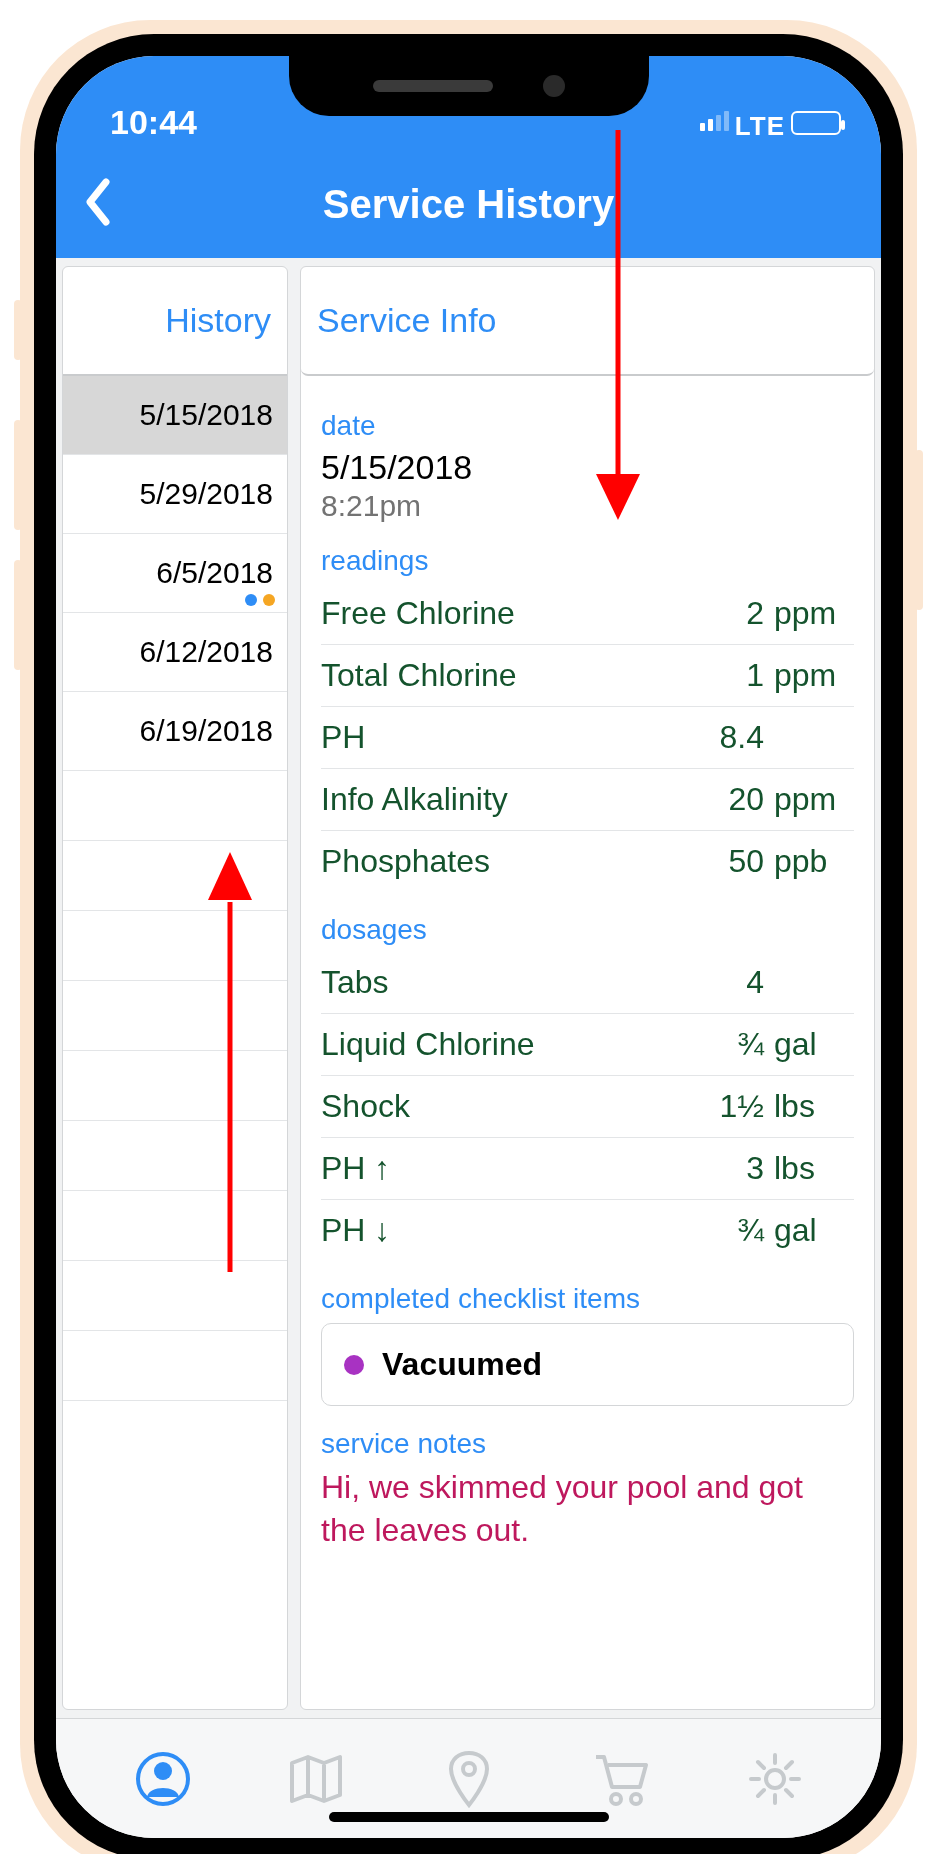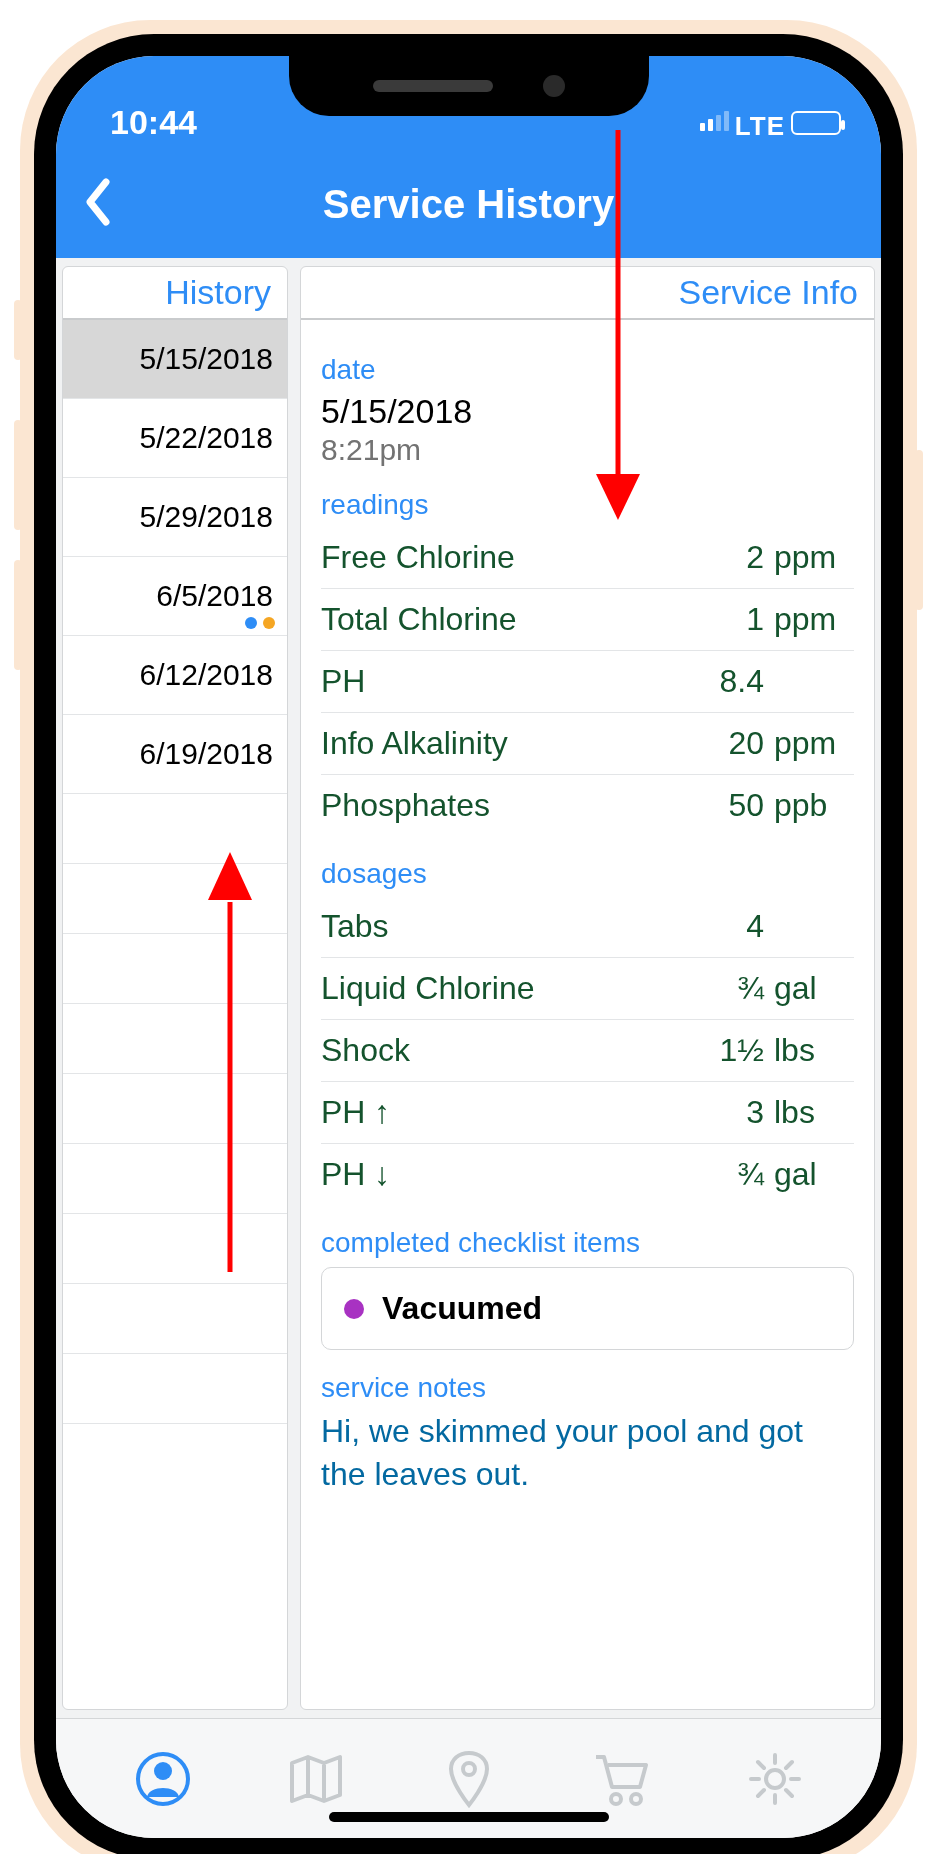--- a/index.html
+++ b/index.html
@@ -136,25 +136,25 @@
     display: flex;
     flex-direction: column;
     overflow: hidden;
   }
   .history-panel { width: 226px; }
   .info-panel { flex: 1; overflow-y: auto; }
 
   .panel-header {
     color: #2e8df6;
     font-size: 34px;
-    padding: 6px 16px;
+    padding: 34px 16px;
     border-bottom: 2px solid #c9cbcd;
     text-align: right;
   }
-  .info-panel .panel-header { text-align: right; }
+  .info-panel .panel-header { text-align: left; border-radius: 7px; }
 
   .history-list { flex: 1; overflow-y: auto; }
   .history-item {
     padding: 22px 14px 22px 14px;
     border-bottom: 1px solid #e3e5e7;
     font-size: 30px;
     color: #000;
     text-align: right;
     position: relative;
   }
@@ -187,21 +187,21 @@
     border-radius: 10px;
     padding: 22px 22px;
     display: flex;
     align-items: center;
     gap: 18px;
     margin-top: 8px;
   }
   .check-dot { width: 20px; height: 20px; border-radius: 50%; }
   .check-label { font-size: 32px; font-weight: 700; }
 
-  .notes-text { font-size: 32px; color: #0369a1; line-height: 1.35; margin-top: 4px; }
+  .notes-text { font-size: 32px; color: #be185d; line-height: 1.35; margin-top: 4px; }
 
   
   .tab-bar {
     height: 120px;
     background: #f6f7f8;
     border-top: 1px solid #d4d6d8;
     display: flex;
     justify-content: space-around;
     align-items: center;
     padding: 0 30px;
@@ -274,21 +274,20 @@
         </div>
         <div class="title-text">Service History</div>
       </div>
 
       <div class="content">
 
         <div class="panel history-panel">
           <div class="panel-header">History</div>
           <div class="history-list" id="history-list">
               <div class="history-item selected"><span>5/15/2018</span></div>
-              <div class="history-item"><span>5/22/2018</span></div>
               <div class="history-item"><span>5/29/2018</span></div>
               <div class="history-item"><span>6/5/2018</span><div class="dots">
                   <span class="dot" style="background: rgb(46, 141, 246);"></span>
                   <span class="dot" style="background: rgb(245, 166, 35);"></span>
                 </div></div>
               <div class="history-item"><span>6/12/2018</span></div>
               <div class="history-item"><span>6/19/2018</span></div>
               <div class="history-item empty"></div>
               <div class="history-item empty"></div>
               <div class="history-item empty"></div>

